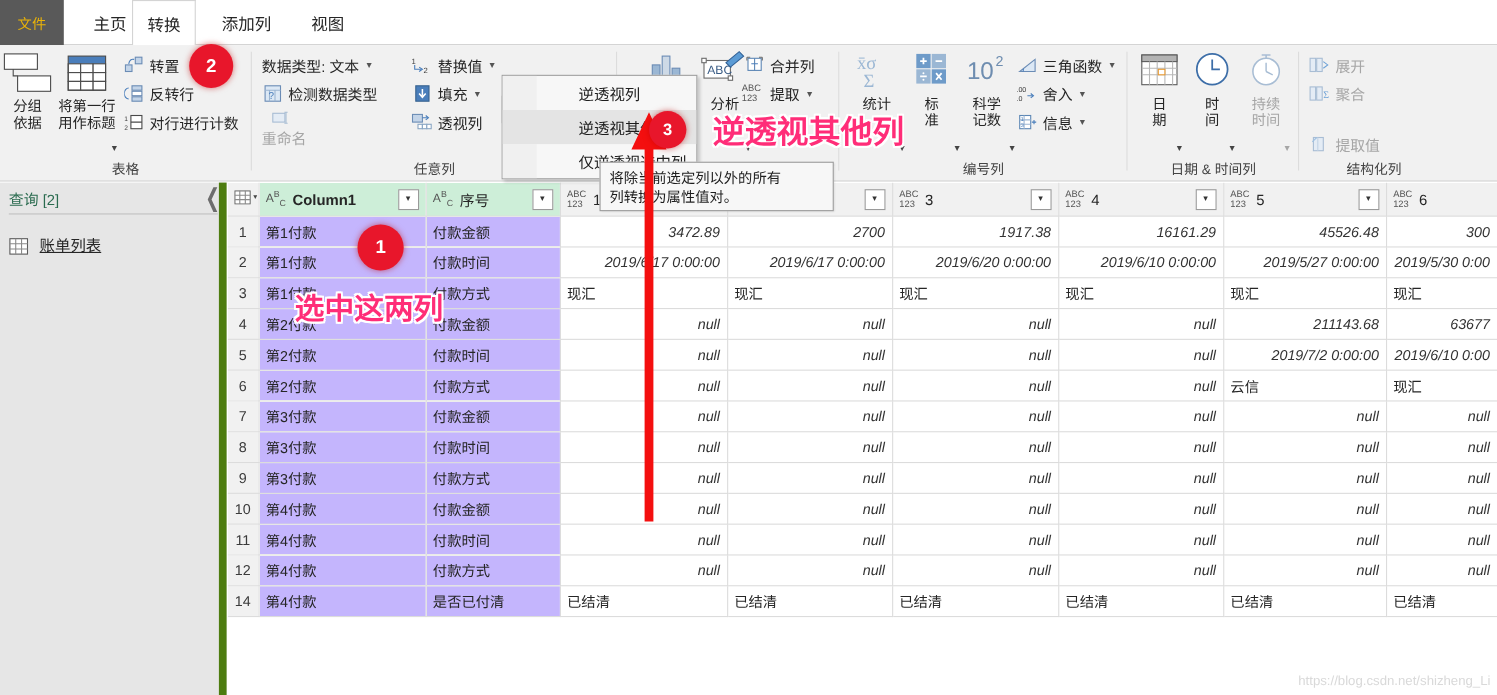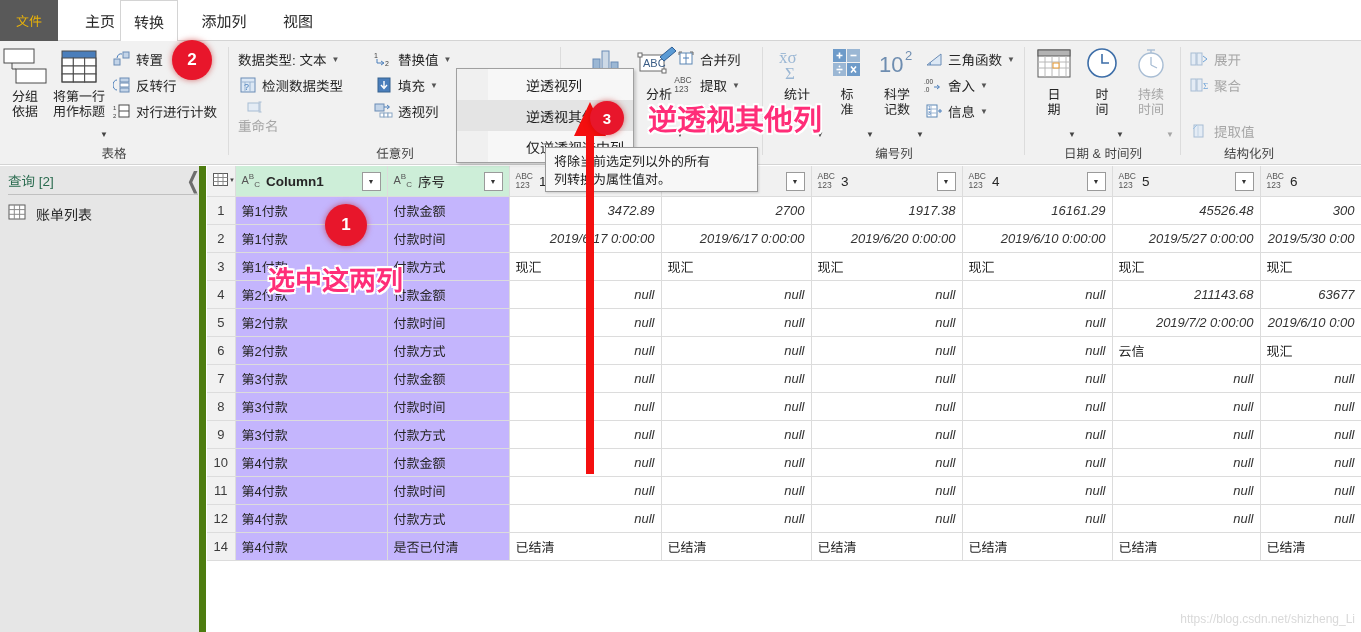--- a/index.html
+++ b/index.html
@@ -117,21 +117,21 @@
     display: flex; align-items: center; padding: 0 6px 0 8px;
   }
   .lp-title { font-size: 13.5px; color: #2a6b4f; }
   .lp-collapse {
     margin-left: auto; font-size: 16px; color: #6d6d6d; cursor: pointer;
     transform: scaleY(1.4);
   }
   .lp-rule { position:absolute; left: 8px; top: 28px; width: 190px; height: 1px; background: #c0c0c0; }
   .lp-item {
     position: absolute; left: 0; width: 186px; height: 28px;
-    display: flex; align-items: flex-start; padding-left: 8px; cursor: default;
+    display: flex; align-items: flex-end; padding-left: 8px; cursor: default; text-decoration: underline;
   }
   .lp-item.sel { background: #cdeed8; }
   .lp-item .lbl { font-size: 14px; color: #262626; margin-left: 10px; }
 
   
   .grid {
     position: absolute; left: 207px; top: 166px; width: 1154px; height: 466px;
     background: #ffffff; overflow: hidden;
   }
   table.pq { border-collapse: collapse; table-layout: fixed; width: 1154px; }

